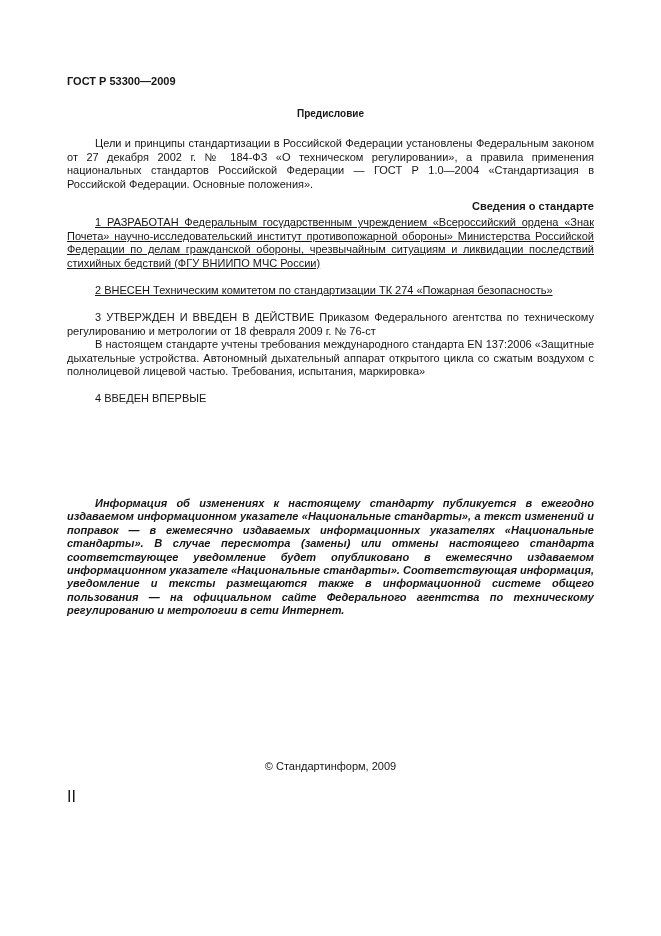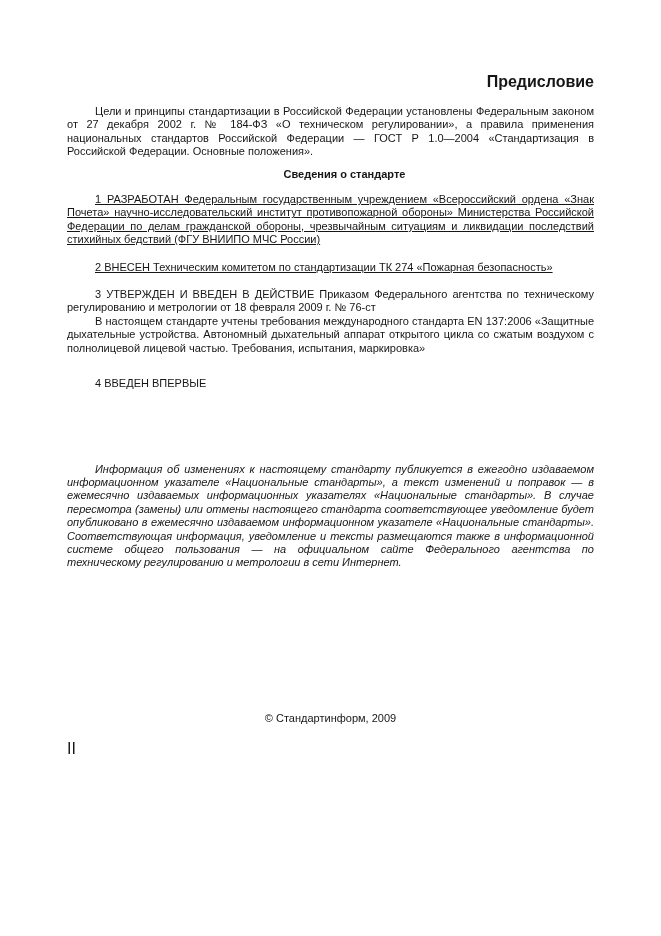--- a/index.html
+++ b/index.html
@@ -19,52 +19,53 @@
     font-size: 11px;
     line-height: 13.4px;
     color: #161616;
     overflow: hidden;
   }
   .doc-number {
     font-weight: bold;
     margin: 0 0 19px 0;
   }
   .title {
-    font-size: 16px;
+    font-size: 10px;
     font-weight: bold;
-    text-align: right;
+    text-align: center;
     margin: 0 0 16px 0;
     line-height: 14px;
   }
   p {
     margin: 0;
     text-align: justify;
     text-indent: 28px;
   }
   .intro {
     margin-bottom: 9px;
   }
   .info-heading {
     font-weight: bold;
-    text-align: center;
-    margin-bottom: 12px;
+    text-align: right;
+    margin-bottom: 3px;
   }
   .item-gap {
     margin-bottom: 14px;
     text-decoration: underline;
   }
   .no-gap {
     margin-bottom: 0;
   }
   .small-gap {
-    margin-bottom: 22px;
+    margin-bottom: 13px;
   }
   .amendments-note {
     font-style: italic;
-    margin-top: 72px;
+    margin-top: 92px;
+    font-weight: bold;
   }
   .copyright {
     margin-top: 142px;
     margin-bottom: 17px;
     text-align: center;
     text-indent: 0;
   }
   .repro-note {
     margin-bottom: 15px;
   }
@@ -72,20 +73,21 @@
     font-size: 16px;
     text-align: left;
     text-indent: 0;
   }
 </style>
 </head>
 <body>
 
 <div class="page">
 
+  <div class="doc-number">ГОСТ Р 53300—2009</div>
 
   <h1 class="title">Предисловие</h1>
 
   <p class="intro">Цели и принципы стандартизации в Российской Федерации установлены Федеральным законом от 27 декабря 2002 г. № 184-ФЗ «О техническом регулировании», а правила применения национальных стандартов Российской Федерации — ГОСТ Р 1.0—2004 «Стандартизация в Российской Федерации. Основные положения».</p>
 
   <p class="info-heading">Сведения о стандарте</p>
 
   <p class="item-gap">1 РАЗРАБОТАН Федеральным государственным учреждением «Всероссийский ордена «Знак Почета» научно-исследовательский институт противопожарной обороны» Министерства Российской Федерации по делам гражданской обороны, чрезвычайным ситуациям и ликвидации последствий стихийных бедствий (ФГУ ВНИИПО МЧС России)</p>
 
   <p class="item-gap">2 ВНЕСЕН Техническим комитетом по стандартизации ТК 274 «Пожарная безопасность»</p>

